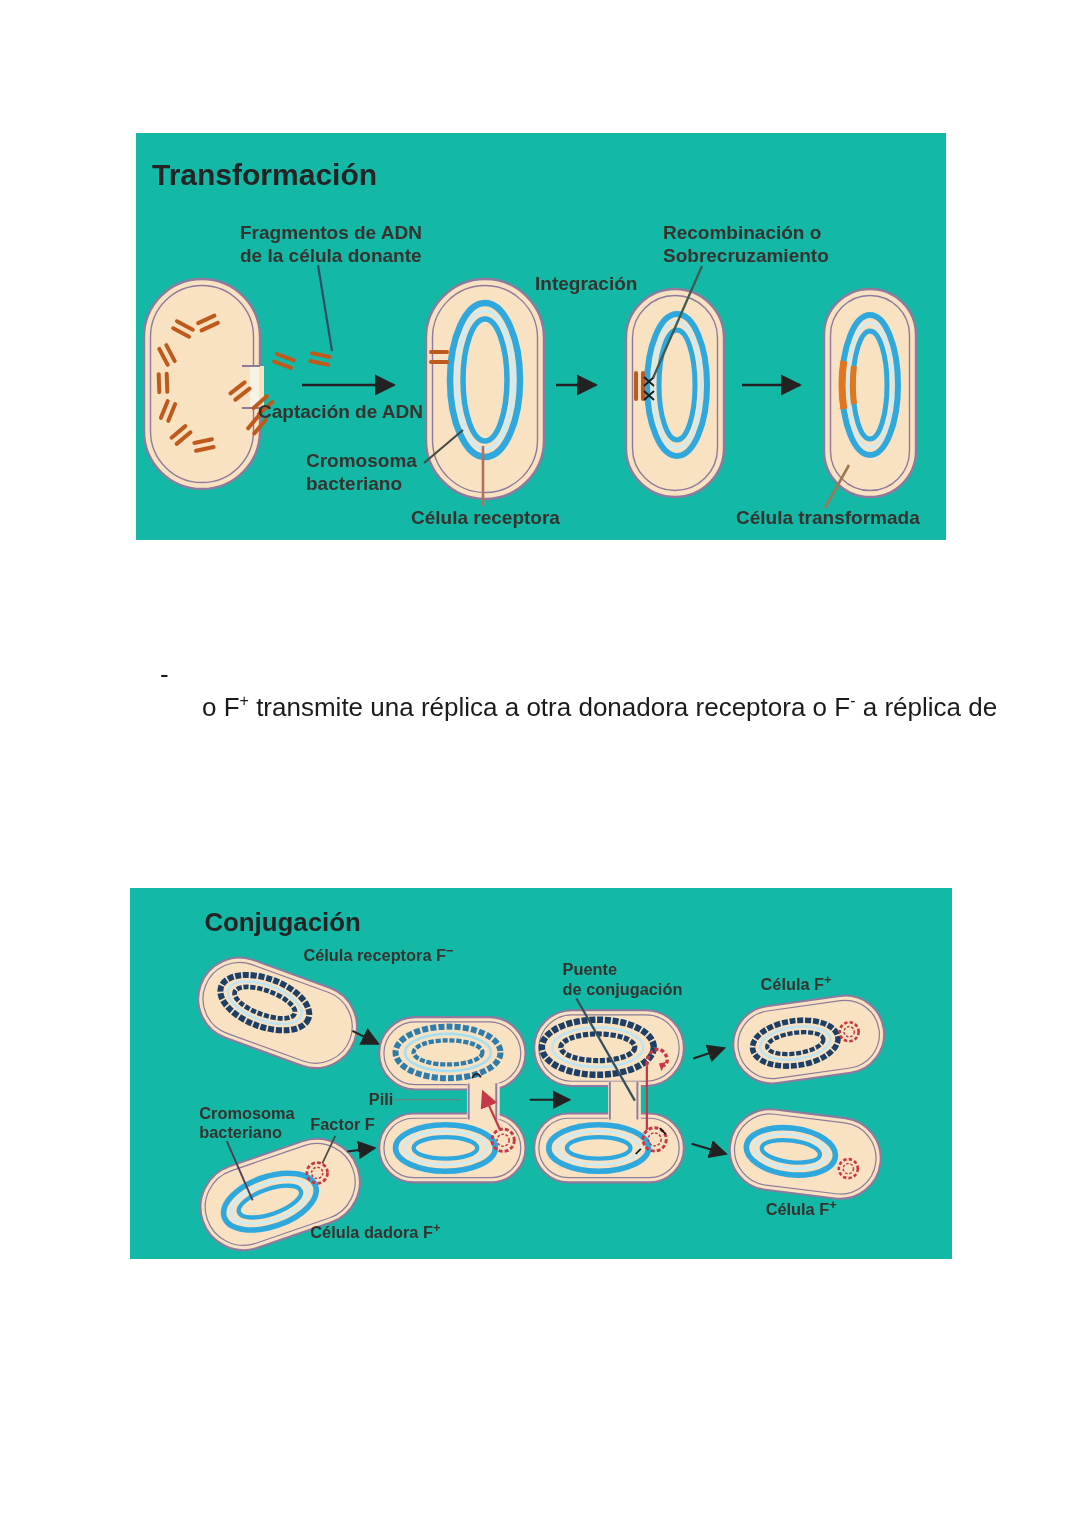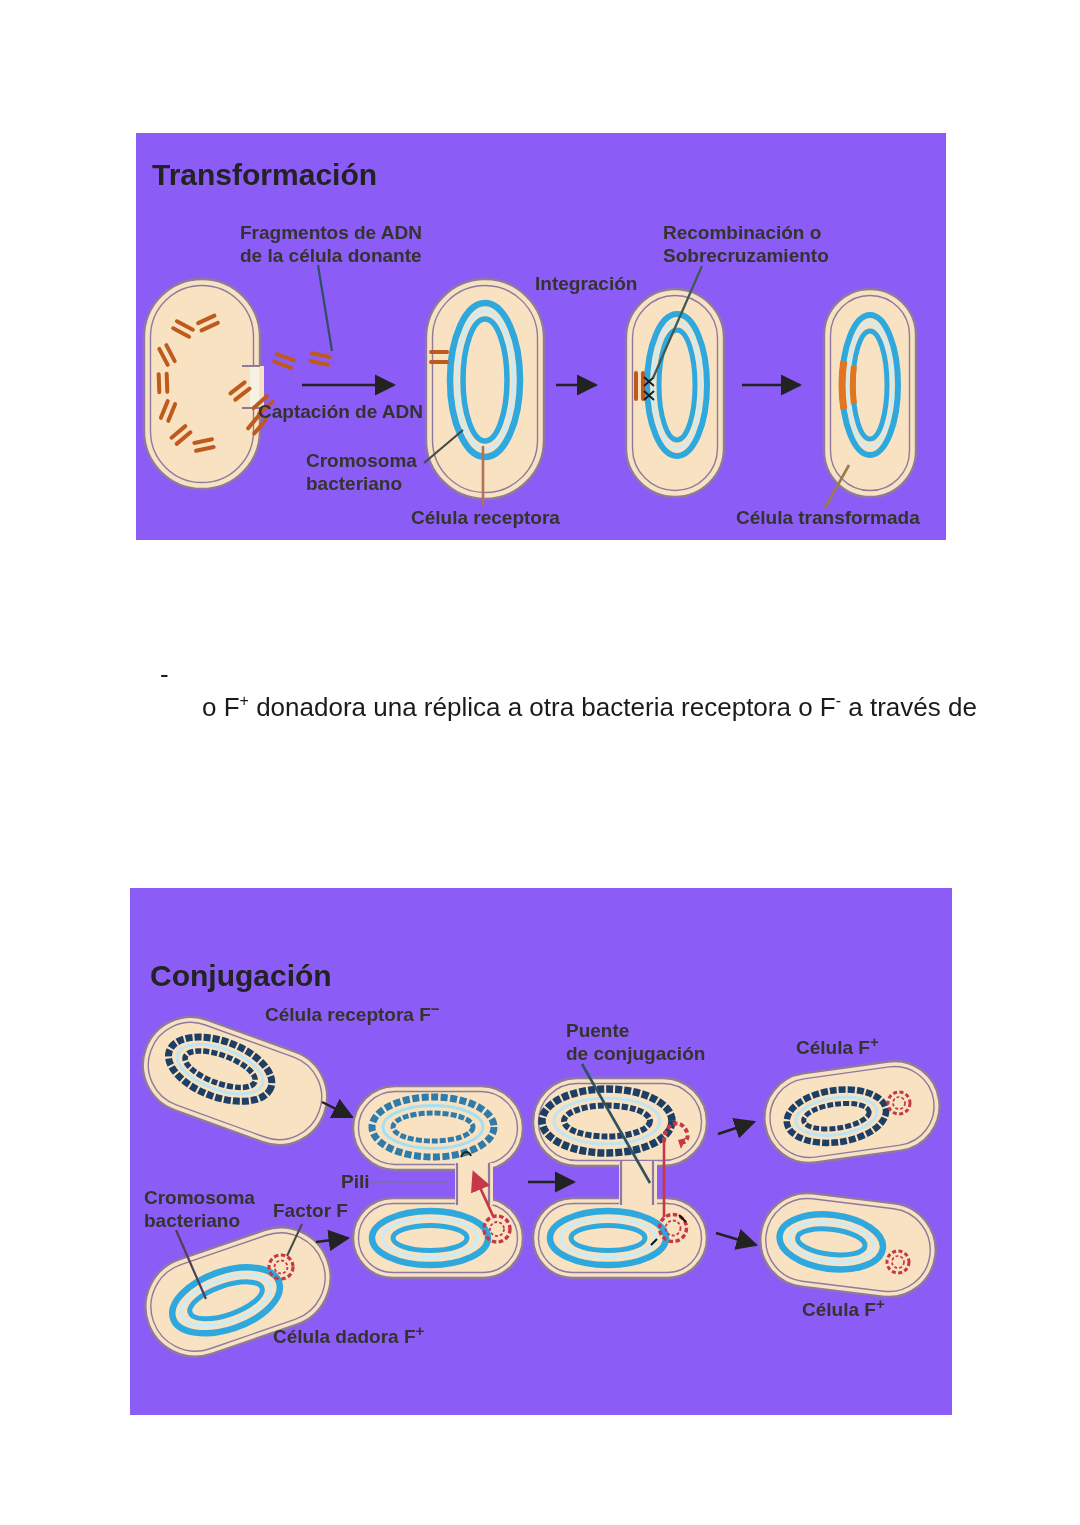--- a/index.html
+++ b/index.html
@@ -1,20 +1,20 @@
 <!DOCTYPE html>
 <html><head>
 <meta charset="utf-8">
 <style>
   html,body{margin:0;padding:0;}
   .page{position:relative;width:1080px;height:1525px;background:#ffffff;overflow:hidden;
         font-family:"Liberation Sans",sans-serif;}
-  .panel{position:absolute;background:#8b5cf6;}
+  .panel{position:absolute;background:#14b8a6;}
   .panel-transform{left:136px;top:133px;width:810px;height:407px;}
-  .panel-conj{left:130px;top:888px;width:822px;height:527px;}
+  .panel-conj{left:130px;top:888px;width:822px;height:371px;}
   .panel svg{display:block;width:100%;height:100%;}
   .bullet-para{position:absolute;left:160px;top:658px;width:840px;display:flex;
                font-size:26px;line-height:33px;color:#1b1b1b;}
   .bullet-para .dash{width:42px;flex:0 0 42px;}
   .bullet-para sup{font-size:16px;line-height:0;}
   .t-title{font-size:30px;font-weight:700;fill:#232323;}
   .t-label{font-size:19px;font-weight:600;fill:#34332e;}
   .t-sup{font-size:15px;font-weight:600;fill:#34332e;}
   .membrane{fill:#f9e2c1;stroke:#8d7a9e;stroke-width:2.4;}
   .membrane-in{fill:none;stroke:#8d7a9e;stroke-width:1.4;}
@@ -138,21 +138,21 @@
 
       <path d="M713,332 L689,375" stroke="#9b7a50" stroke-width="2.6"></path>
       <text class="t-label" x="600" y="391">Célula transformada</text>
     </svg>
   </section>
 
   <div class="bullet-para">
     <span class="dash">-</span>
     <div>
       <br>
-      <span>o F</span><sup>+</sup><span> donadora una réplica a otra bacteria receptora o F</span><sup>-</sup><span> a través de</span><br>
+      <span>o F</span><sup>+</sup><span> transmite una réplica a otra donadora receptora o F</span><sup>-</sup><span> a réplica de</span><br>
     </div>
   </div>
 
   <section class="panel panel-conj">
     <svg viewBox="0 0 822 431">
       <defs>
         <marker id="ab2" viewBox="0 0 10 10" refX="9" refY="5" markerWidth="9" markerHeight="9" orient="auto">
           <path d="M0,0 L10,5 L0,10 z" fill="#222222"></path>
         </marker>
         <marker id="ar2" viewBox="0 0 10 10" refX="7" refY="5" markerWidth="8" markerHeight="8" orient="auto">

